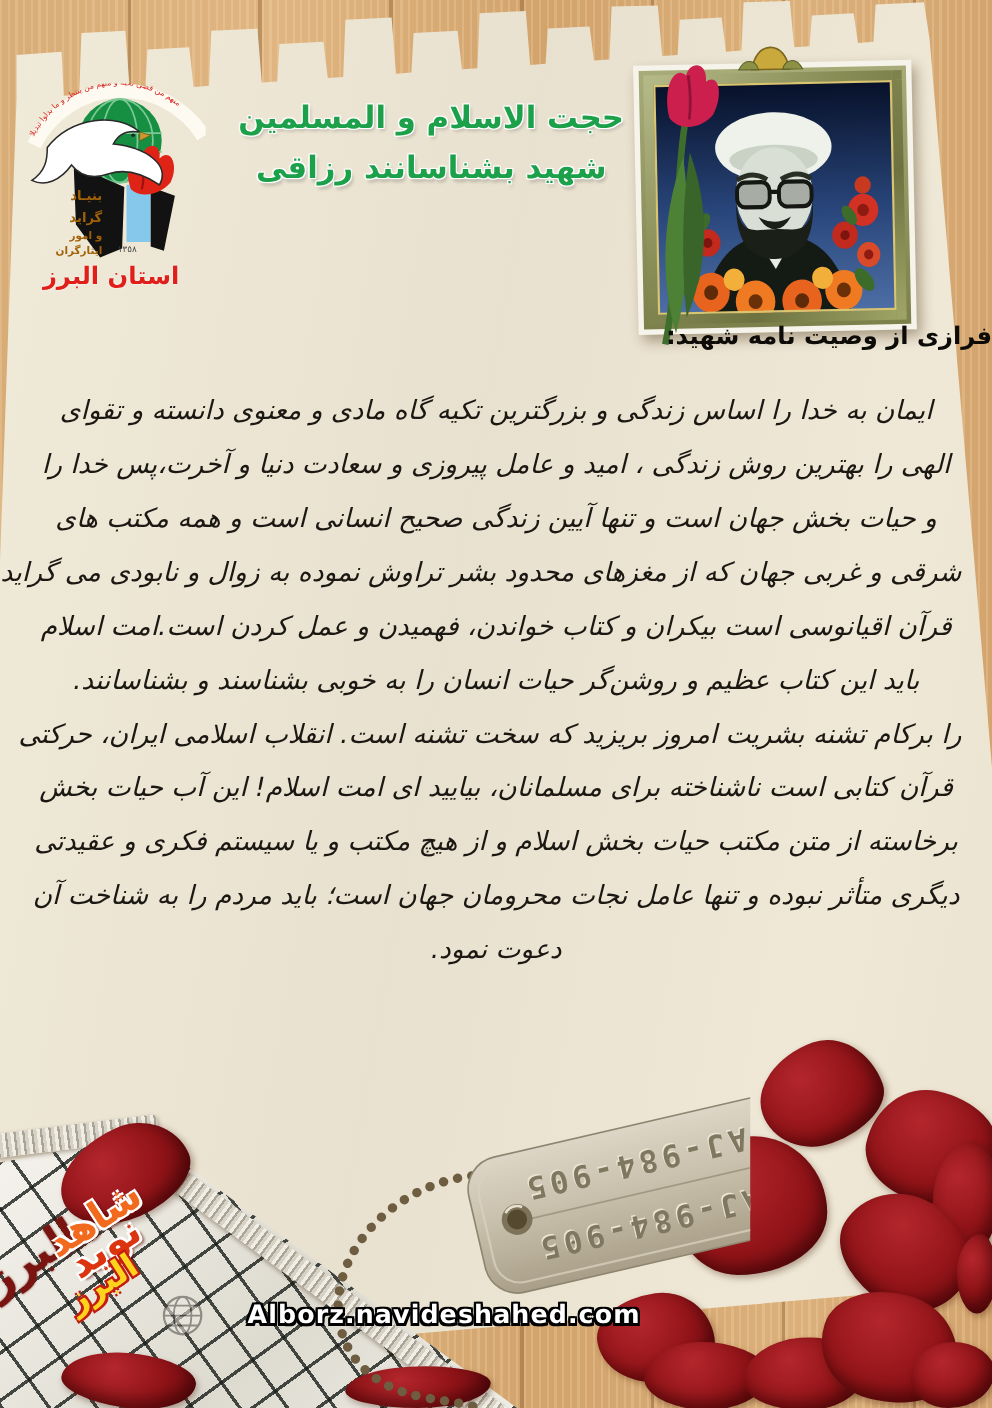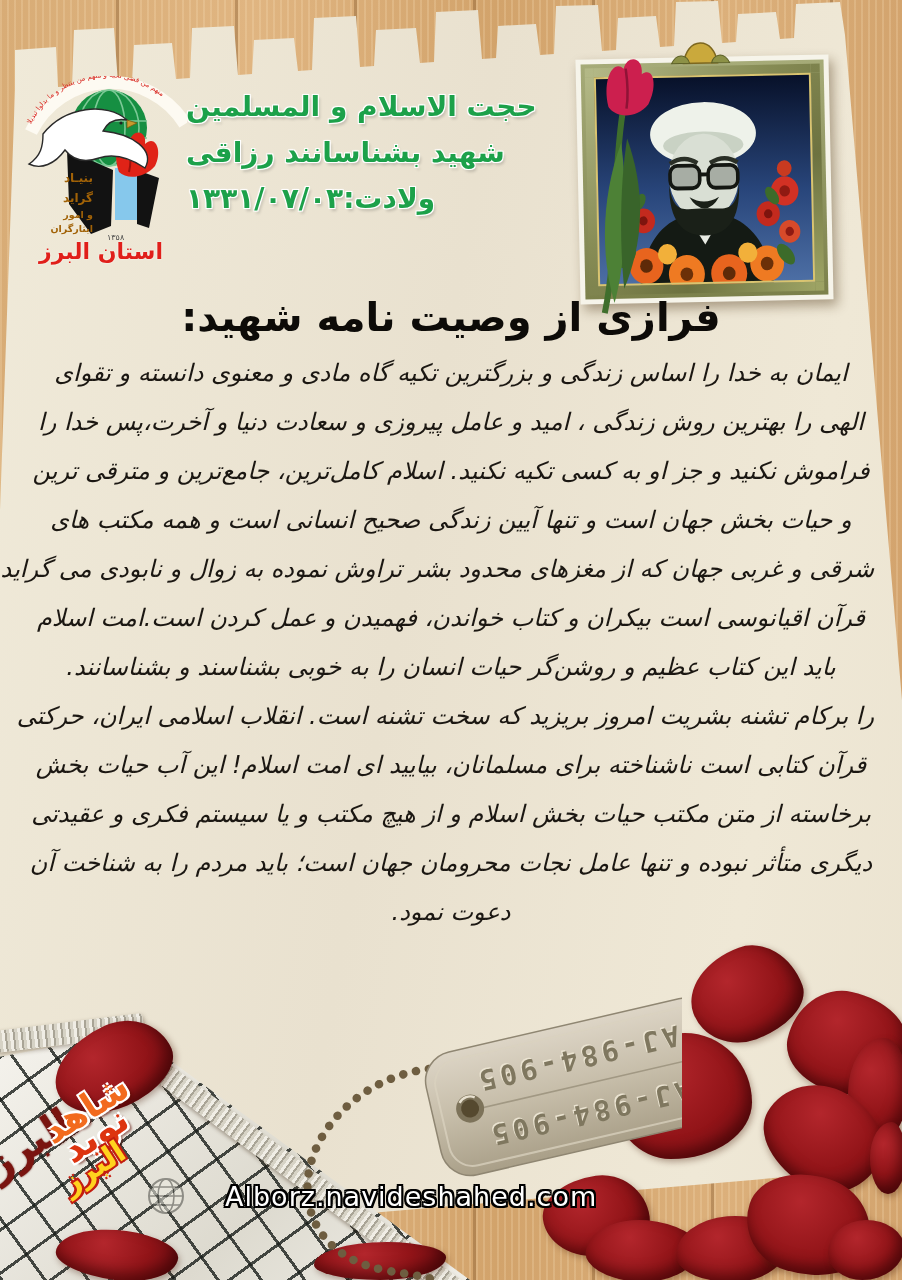--- a/index.html
+++ b/index.html
@@ -27,46 +27,46 @@
       736px 42px,738px 14px,776px 12px,780px 39px,794px 38px,796px 4px,840px 2px,845px 35px,
       902px 700px,902px 1167px,0px 1245px,0px 510px);
     filter:drop-shadow(3px 5px 7px rgba(80,48,16,.45));
   }
 
   
   .emblem{position:absolute;left:15px;top:76px;width:172px;height:215px;z-index:6;}
   .emblem svg{position:absolute;left:0;top:0;}
   .org-lines{position:absolute;left:12px;top:92px;width:66px;text-align:right;color:#a16207;
     font-size:12px;font-weight:bold;line-height:20px;}
-  .founding-year{position:absolute;left:92px;top:157px;font-size:8px;color:#444;}
+  .founding-year{position:absolute;left:92px;top:146px;font-size:8px;color:#444;}
   .province{position:absolute;left:0;top:163px;width:172px;text-align:center;color:#e01f1a;
     font-size:22px;font-weight:bold;direction:rtl;text-shadow:0 0 2px #fff;}
 
   
   .martyr-info{position:absolute;left:186px;top:84px;width:412px;z-index:5;direction:rtl;
-    text-align:left;color:#1ca14a;font-weight:bold;font-size:28px;line-height:46px;white-space:nowrap;
+    text-align:center;color:#1ca14a;font-weight:bold;font-size:28px;line-height:46px;white-space:nowrap;
     text-shadow:1px 1px 0 #fff,-1px -1px 0 #fff,1px -1px 0 #fff,-1px 1px 0 #fff,0 0 3px #fff,2px 3px 3px rgba(0,0,0,.18);}
 
   
   .frame{position:absolute;left:578px;top:57px;width:253px;height:245px;z-index:5;
     background:#f6f4ea;padding:5px;box-sizing:border-box;transform:rotate(-1.2deg);
     box-shadow:4px 6px 12px rgba(70,45,12,.4);}
   .frame-gold{width:100%;height:100%;box-sizing:border-box;border:5px solid #b59а3c;
     border-color:#b5983c #8d7527 #8d7527 #c9ad54;
     background:linear-gradient(180deg,#a6ab78,#7c814b);padding:4px;}
   .frame-olive{width:100%;height:100%;box-sizing:border-box;border:9px solid transparent;
     border-image:linear-gradient(135deg,#b3b886,#878c55 40%,#6d7240 70%,#9da364) 1;
     outline:2px solid #d9c470;outline-offset:-11px;}
   .frame-photo{width:100%;height:100%;display:block;}
   .frame-crest{position:absolute;left:88px;top:-16px;width:74px;height:24px;}
   .tulip-overlay{position:absolute;left:-6px;top:-6px;width:110px;height:300px;pointer-events:none;}
 
   
-  .will-heading{position:absolute;left:0;top:294px;width:902px;text-align:center;direction:rtl;
-    font-size:40px;font-weight:bold;color:#0d0b08;z-index:5;}
+  .will-heading{position:absolute;left:0;top:294px;width:902px;direction:rtl;
+    font-size:22px;font-weight:bold;color:#0d0b08;z-index:5;}
   .will-text{position:absolute;left:28px;top:349px;width:846px;z-index:5;direction:rtl;}
   .will-line{height:49px;line-height:49px;text-align:center;font-size:24px;color:#1b1712;white-space:nowrap;font-style:italic;}
 
   
   .keffiyeh{position:absolute;left:0;top:1032px;width:470px;height:248px;z-index:3;
     clip-path:polygon(0 10%,28% 0,100% 100%,0 100%);
     background:
       repeating-linear-gradient(54deg, rgba(25,30,26,.8) 0 3px, rgba(0,0,0,0) 3px 35px),
       repeating-linear-gradient(-36deg, rgba(25,30,26,.8) 0 3px, rgba(0,0,0,0) 3px 35px),
       linear-gradient(135deg,#f5f3ed,#dddacf 60%,#efede6);}
@@ -88,21 +88,21 @@
   .site-logo{position:absolute;left:6px;top:1096px;width:150px;z-index:6;transform:rotate(-33deg);direction:rtl;}
   .site-logo .w-back{position:absolute;left:-16px;top:-4px;font-size:40px;font-weight:bold;color:#7a1410;
     text-shadow:0 0 2px #5c0e0a;}
   .site-logo .w1{display:block;margin-right:6px;font-size:36px;font-weight:bold;color:#f26a1e;position:relative;
     text-shadow:2px 2px 0 #fff,-2px -2px 0 #fff,2px -2px 0 #fff,-2px 2px 0 #fff,3px 4px 2px rgba(90,10,0,.5);}
   .site-logo .w2{display:block;margin:-14px 24px 0 0;font-size:36px;font-weight:bold;color:#dd3410;position:relative;
     text-shadow:2px 2px 0 #fff,-2px -2px 0 #fff,2px -2px 0 #fff,-2px 2px 0 #fff,3px 4px 2px rgba(90,10,0,.5);}
   .site-logo .w3{display:block;margin:-12px 44px 0 0;font-size:30px;font-weight:bold;color:#ffd21e;position:relative;
     text-shadow:2px 2px 0 #c31d10,-2px -2px 0 #c31d10,2px -2px 0 #c31d10,-2px 2px 0 #c31d10;}
   .url-bar{position:absolute;left:146px;top:1176px;z-index:7;display:flex;align-items:center;gap:12px;}
-  .url-text{font-size:27px;font-weight:normal;color:#fff;letter-spacing:1px;
+  .url-text{font-size:23px;font-weight:bold;color:#fff;letter-spacing:1px;
     text-shadow:-2px 0 #000,2px 0 #000,0 -2px #000,0 2px #000,-2px -2px #000,2px 2px #000,-2px 2px #000,2px -2px #000;padding-left:27px;}
 </style>
 </head>
 <body>
 
 <div id="poster">
 
   <div class="wood"></div>
   <div class="paper"></div>
 
@@ -142,21 +142,20 @@
       <div>گراید</div>
       <div style="font-size:9.5px;line-height:14px;">و امور ایثارگران</div>
     </div>
     <div class="founding-year">١٣٥٨</div>
     <div class="province">استان البرز</div>
   </div>
 
   <div class="martyr-info">
     <div>حجت الاسلام و المسلمین</div>
     <div>شهید بشناسانند رزاقی</div>
-    <div>ولادت:١٣٣١/٠٧/٠٣</div>
   </div>
 
   <div class="frame">
     <div class="frame-gold">
       <div class="frame-olive">
         <svg class="frame-photo" viewBox="0 0 205 185" preserveAspectRatio="none">
           <defs>
             <linearGradient id="bgG" x1="0" y1="0" x2="0" y2="1">
               <stop offset="0" stop-color="#071028"></stop>
                 <stop offset=".55" stop-color="#28457a"></stop>
@@ -229,21 +228,20 @@
       <path d="M56,86 C74,140 70,190 50,236 C46,190 48,130 56,86 Z" fill="#39642a"></path>
       <path d="M38,54 C32,26 44,6 54,16 C58,2 74,4 72,22 C84,14 88,34 78,52 C66,66 46,66 38,54 Z" fill="#cc1f4e"></path>
       <path d="M56,16 C58,32 58,44 56,56" stroke="#8f1336" stroke-width="2.5" fill="none"></path>
     </svg>
   </div>
 
   <div class="will-heading">فرازی از وصیت نامه شهید:</div>
   <div class="will-text">
     <div class="will-line">ایمان به خدا را اساس زندگی و بزرگترین تکیه گاه مادی و معنوی دانسته و تقوای</div>
     <div class="will-line">الهی را بهترین روش زندگی ، امید و عامل پیروزی و سعادت دنیا و آخرت،پس خدا را</div>
-    <div class="will-line">فراموش نکنید و جز او به کسی تکیه نکنید. اسلام کامل‌ترین، جامع‌ترین و مترقی ترین</div>
     <div class="will-line">و حیات بخش جهان است و تنها آیین زندگی صحیح انسانی است و همه مکتب های</div>
     <div class="will-line">شرقی و غربی جهان که از مغزهای محدود بشر تراوش نموده به زوال و نابودی می گراید.</div>
     <div class="will-line">قرآن اقیانوسی است بیکران و کتاب خواندن، فهمیدن و عمل کردن است.امت اسلام</div>
     <div class="will-line">باید این کتاب عظیم و روشن‌گر حیات انسان را به خوبی بشناسند و بشناسانند.</div>
     <div class="will-line">را برکام تشنه بشریت امروز بریزید که سخت تشنه است. انقلاب اسلامی ایران، حرکتی</div>
     <div class="will-line">قرآن کتابی است ناشناخته برای مسلمانان، بیایید ای امت اسلام! این آب حیات بخش</div>
     <div class="will-line">برخاسته از متن مکتب حیات بخش اسلام و از هیچ مکتب و یا سیستم فکری و عقیدتی</div>
     <div class="will-line">دیگری متأثر نبوده و تنها عامل نجات محرومان جهان است؛ باید مردم را به شناخت آن</div>
     <div class="will-line">دعوت نمود.</div>
   </div>

